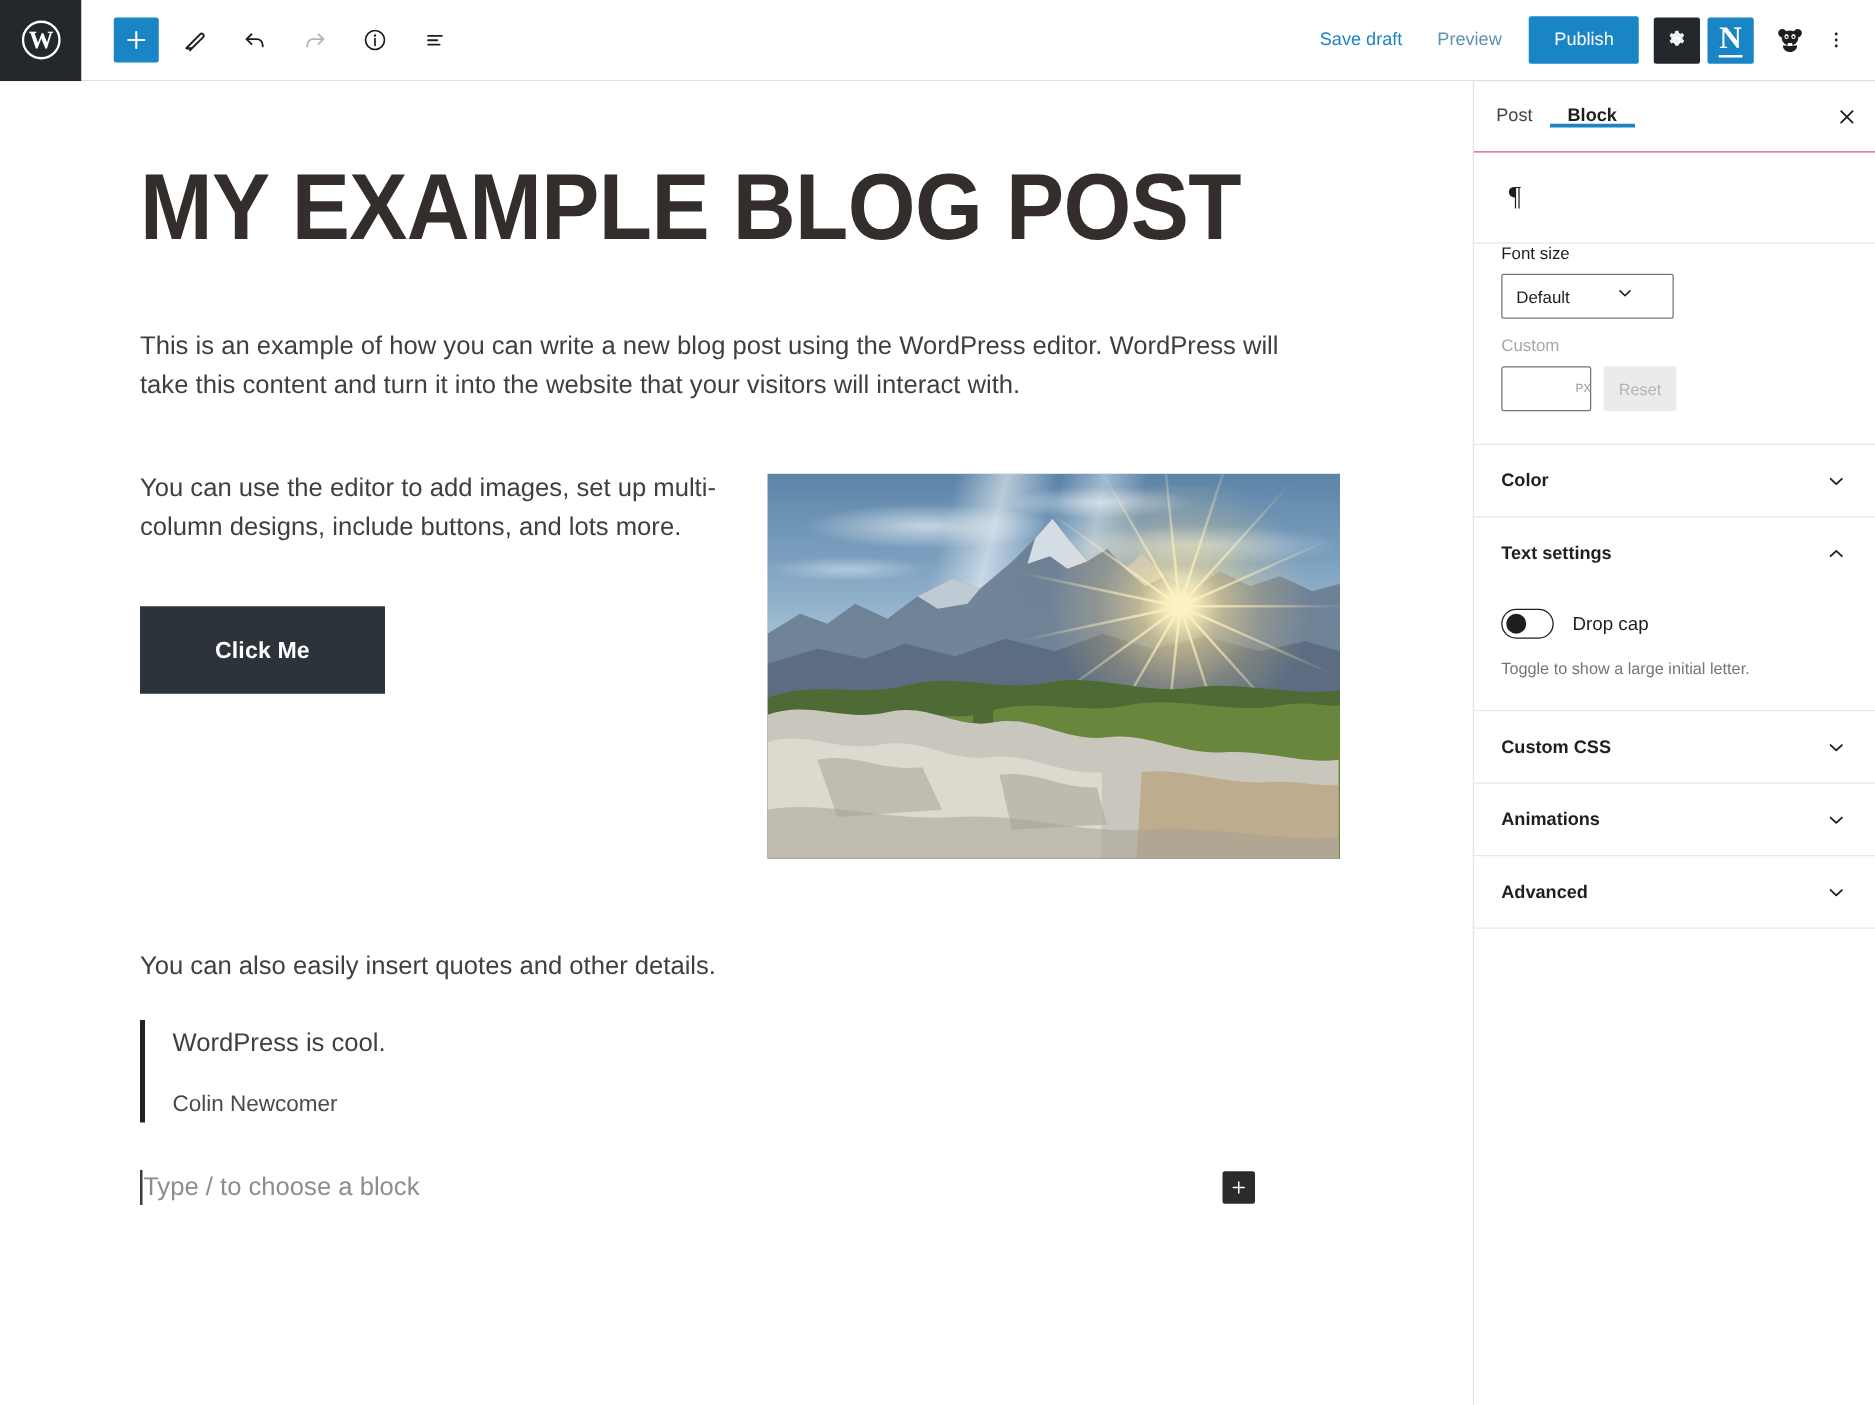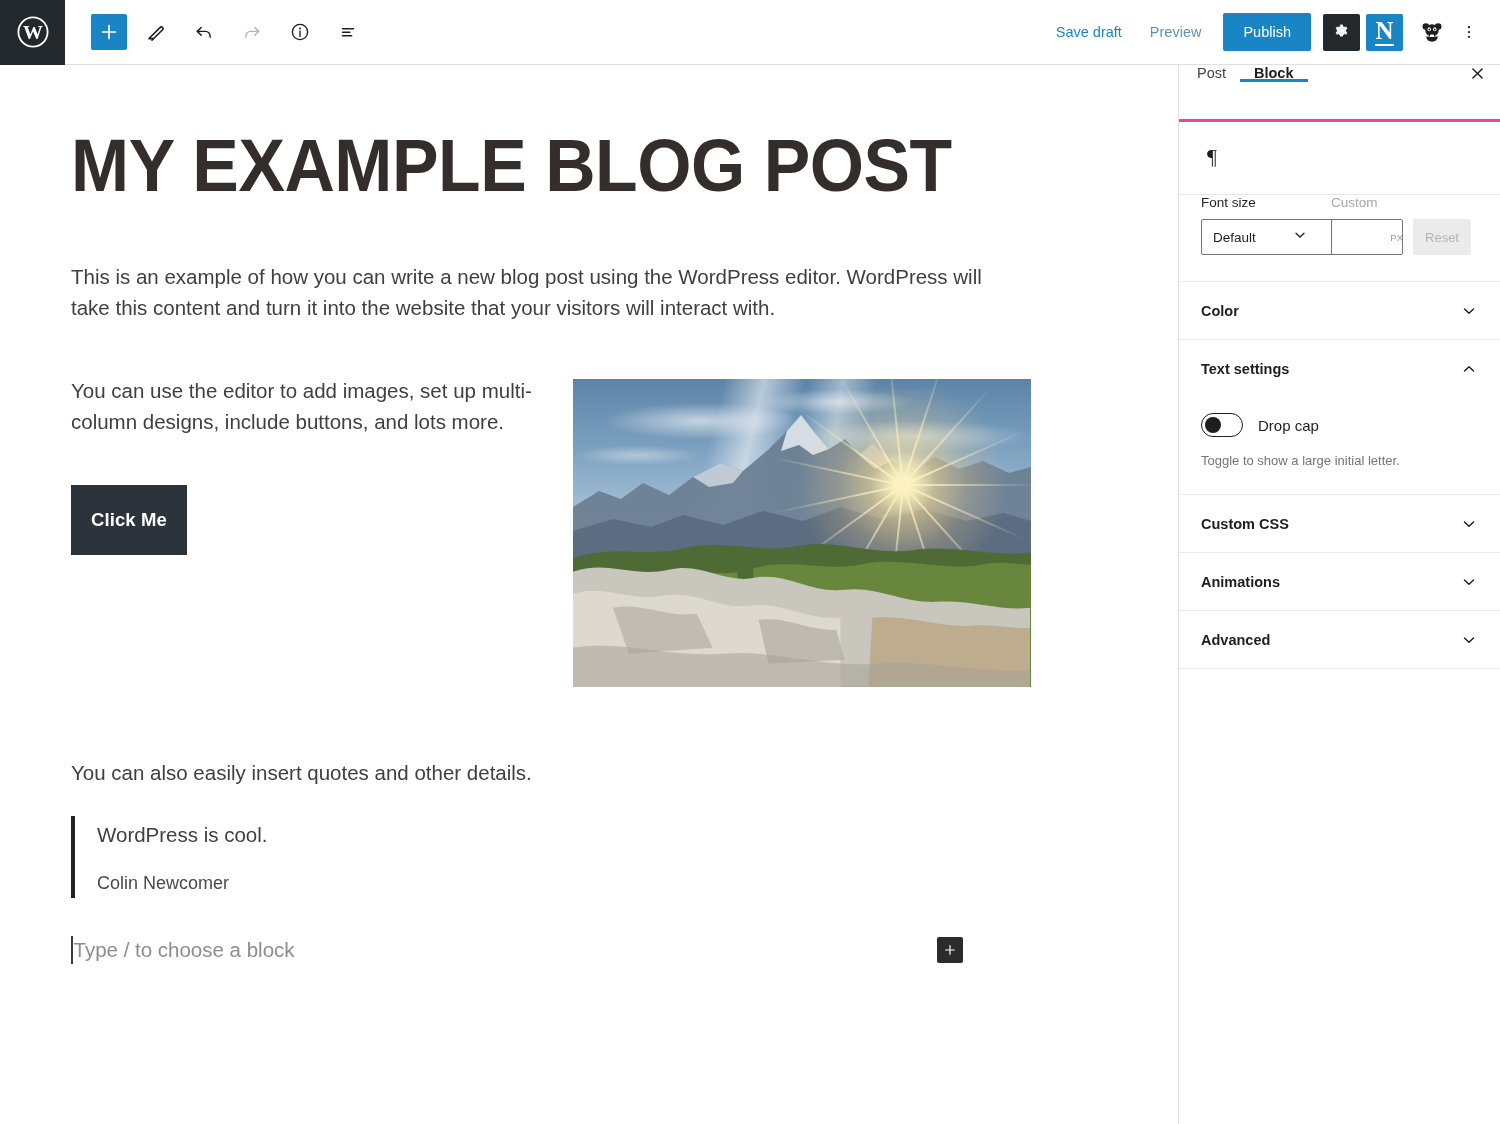--- a/index.html
+++ b/index.html
@@ -143,21 +143,21 @@
   
   .canvas {
     flex: 1 1 auto;
     background: #ffffff;
     overflow: hidden;
     position: relative;
   }
 
   .content {
     width: 940px;
-    margin-left: 71px;
+    margin-left: 112px;
     padding-top: 62px;
   }
 
   .post-title {
     font-family: "Liberation Sans", sans-serif;
     font-size: 75px;
     line-height: 1.02;
     font-weight: 700;
     letter-spacing: -0.5px;
     color: #332e2b;
@@ -184,21 +184,21 @@
   .col-right { width: 458px; flex: 0 0 458px; padding-top: 4px; }
 
   .btn-block { margin-top: 48px; }
   .click-me {
     display: inline-block;
     background: #2d333a;
     color: #ffffff;
     font-family: "Liberation Sans", sans-serif;
     font-size: 18.5px;
     font-weight: 700;
-    padding: 24px 20px;
+    padding: 24px 60px;
     border: none;
     cursor: pointer;
     letter-spacing: 0.1px;
   }
 
   
   .photo {
     position: relative;
     width: 458px;
     height: 308px;
@@ -329,22 +329,22 @@
     border-left: 1px solid #e0e0e0;
     display: flex;
     flex-direction: column;
     overflow: hidden;
   }
 
   .sb-tabs {
     height: 57px;
     flex: 0 0 57px;
     display: flex;
-    align-items: flex-start;
-    border-bottom: 3px solid #ec4899;
+    align-items: center;
+    border-bottom: 1px solid #ec4899;
     position: relative;
   }
   .sb-tab {
     display: flex;
     align-items: center;
     padding: 0 14px;
     font-family: "Liberation Sans", sans-serif;
     font-size: 14.5px;
     color: #3c434a;
     background: transparent;
@@ -417,21 +417,21 @@
   }
   .panel-title {
     font-family: "Liberation Sans", sans-serif;
     font-size: 14.5px;
     font-weight: 600;
     color: #1e1e1e;
   }
   .panel-chev { margin-left: auto; display: flex; align-items: center; }
   .panel-body { padding: 0 22px 26px 22px; }
 
-  .field-row { display: flex; gap: 14px; align-items: flex-start; }
+  .field-row { display: flex; gap: 14px; align-items: flex-start; flex-direction: column; }
   .field-lbl {
     font-family: "Liberation Sans", sans-serif;
     font-size: 13.5px;
     color: #1e1e1e;
     margin-bottom: 9px;
     display: block;
   }
   .field-lbl.dim { color: #a7a7a7; }
 
   .select-wrap { position: relative; width: 116px; }

